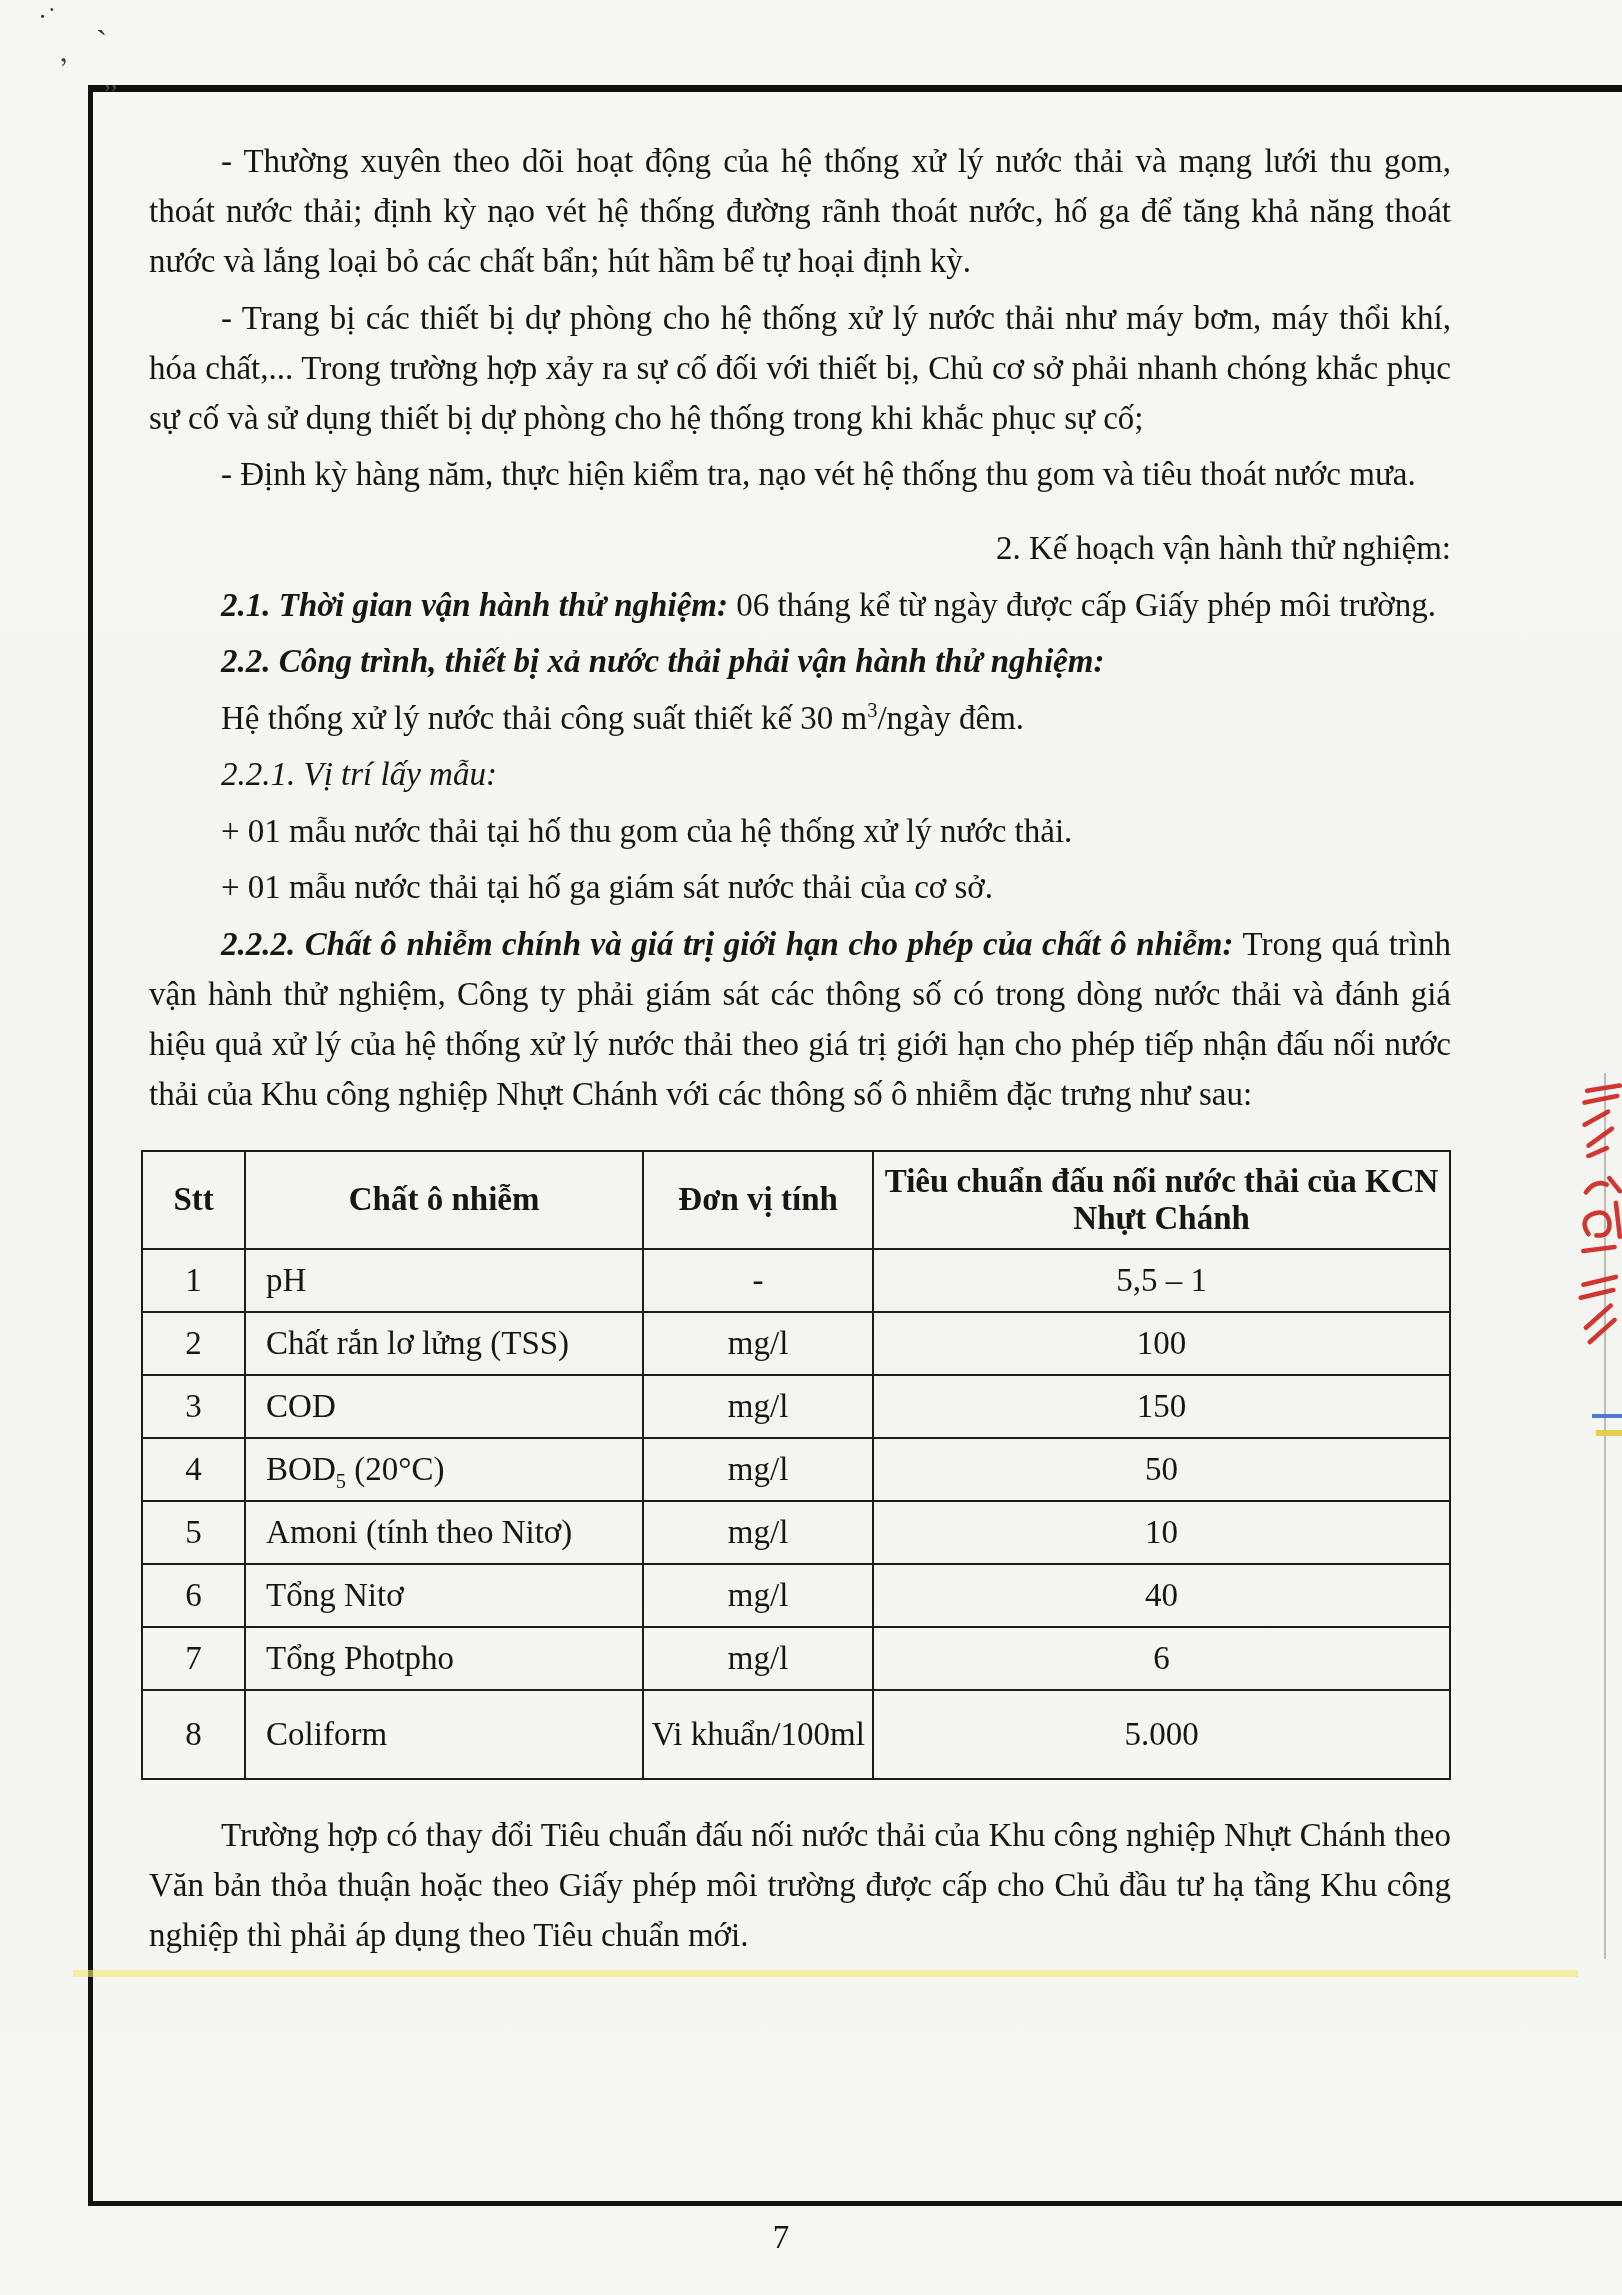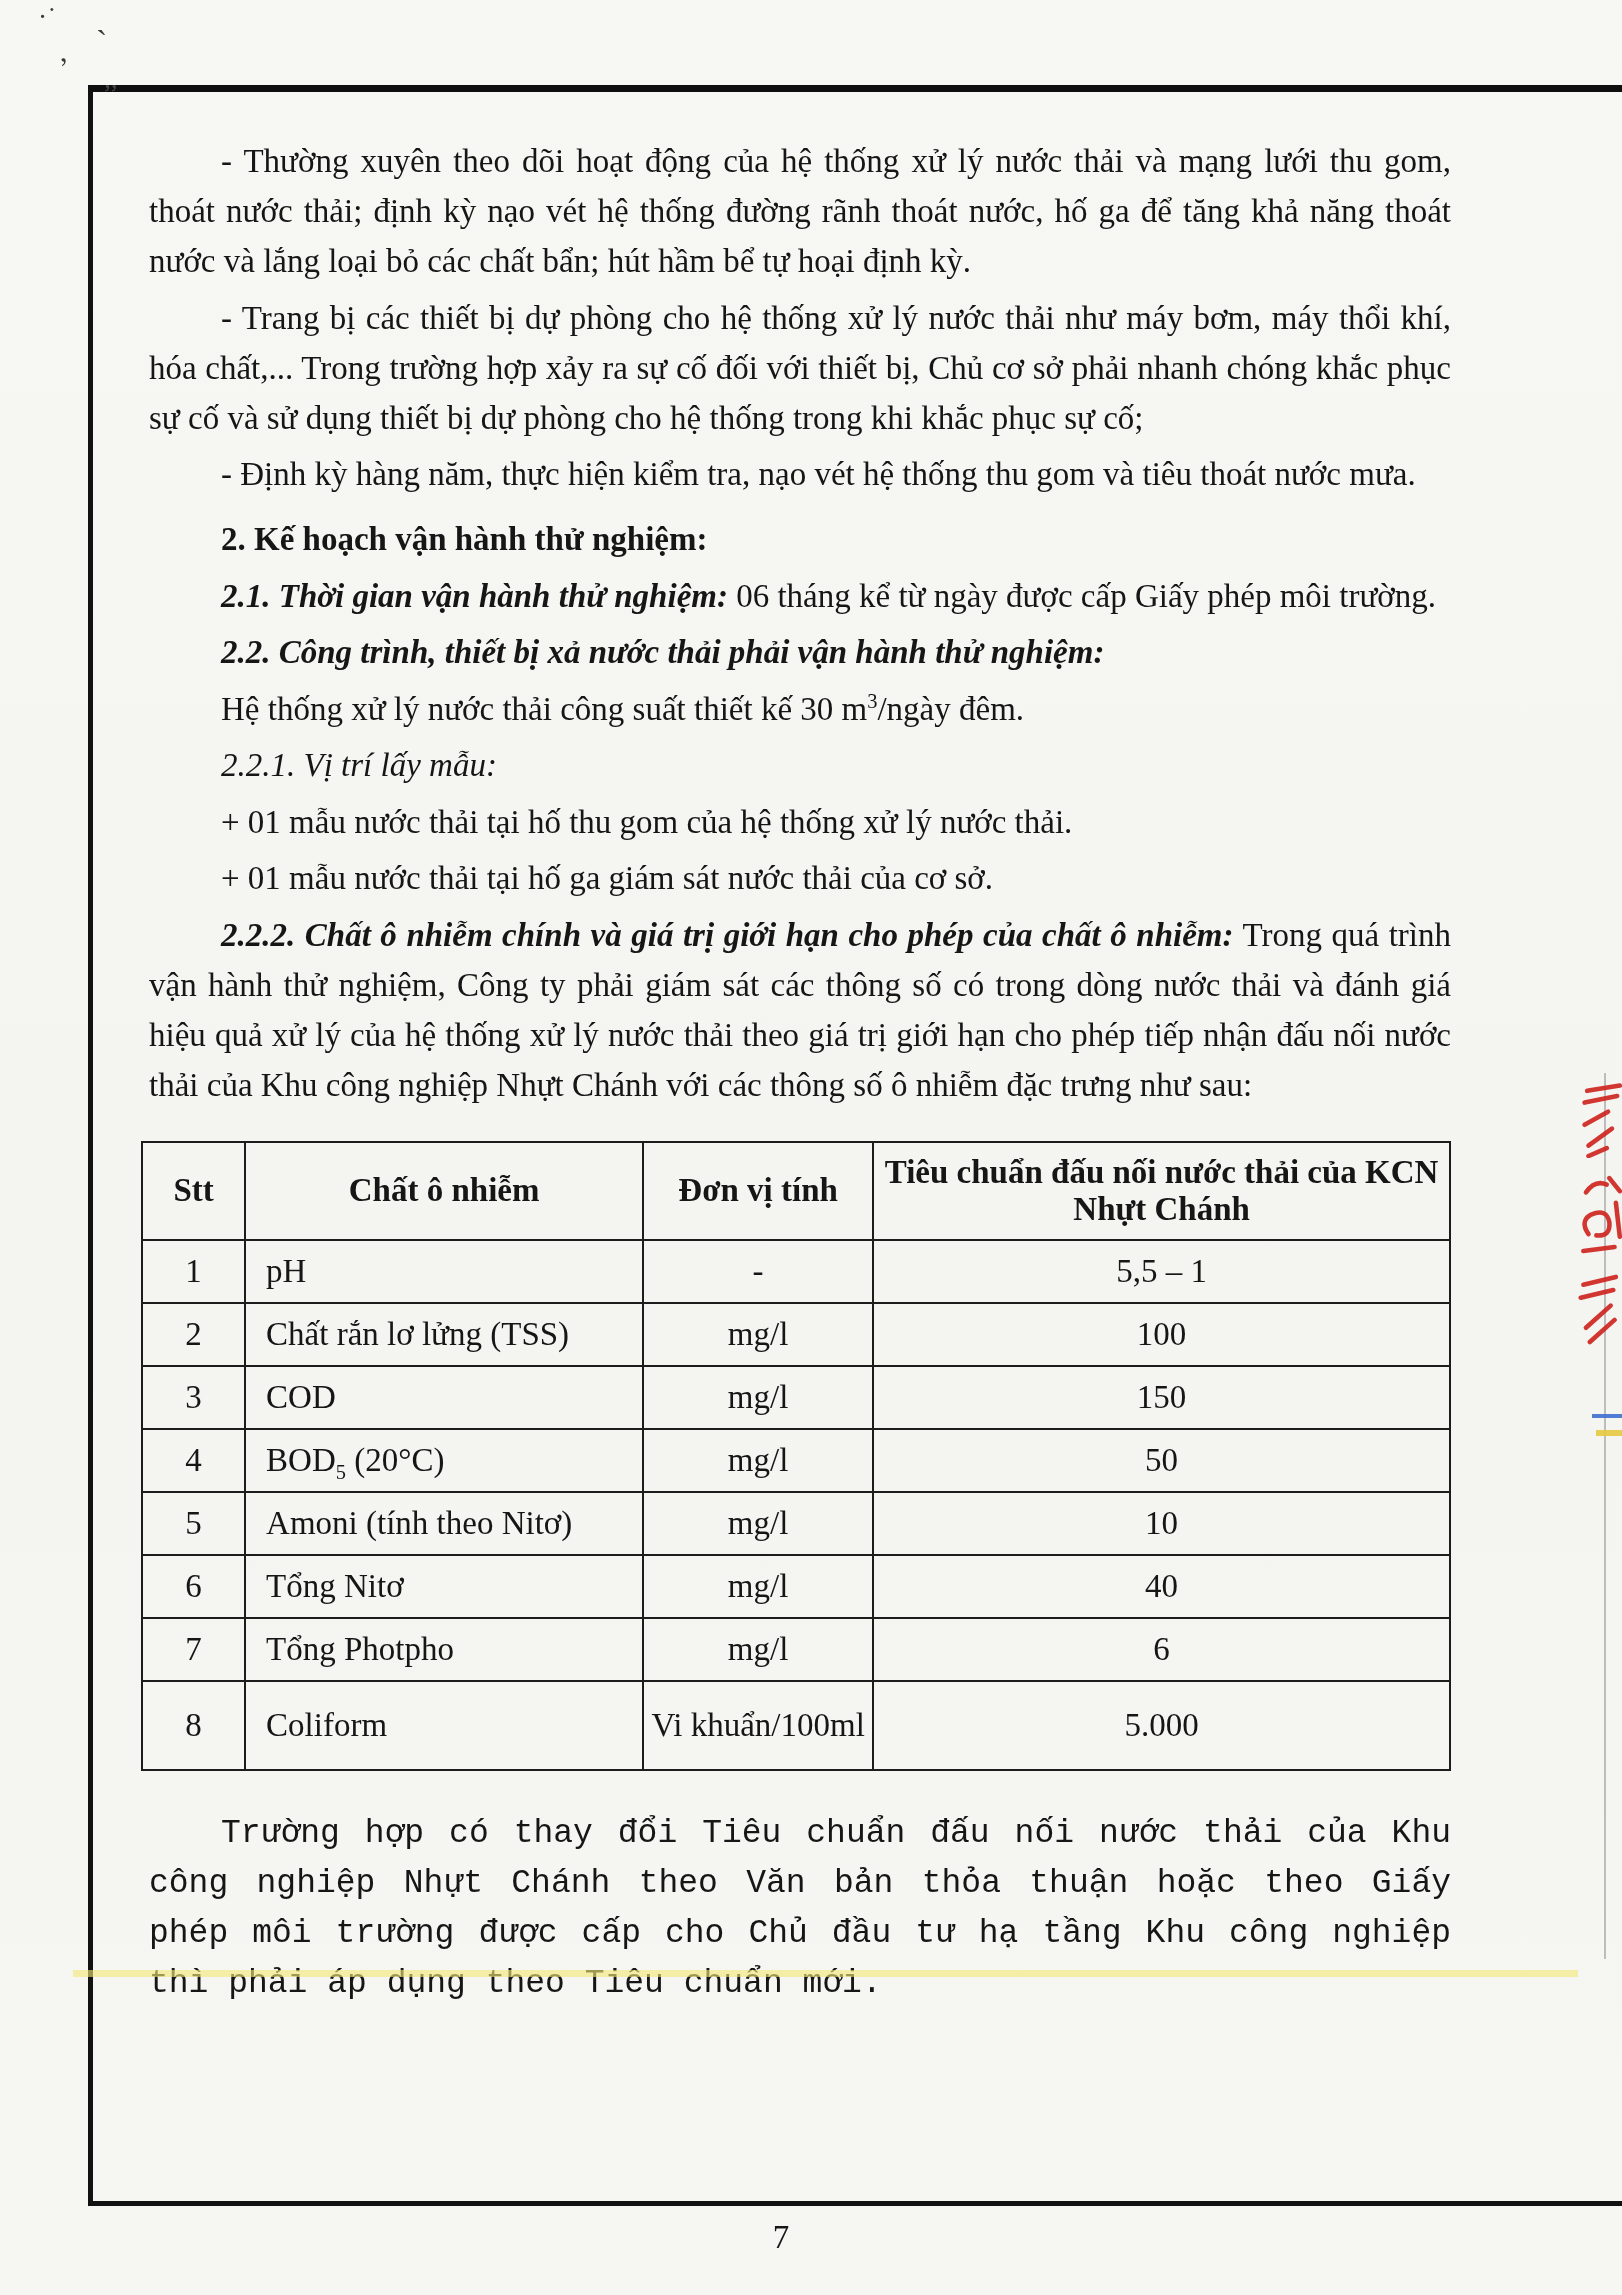--- a/index.html
+++ b/index.html
@@ -22,21 +22,21 @@
     pointer-events: none;
   }
   .content {
     position: absolute;
     left: 149px; top: 136px; width: 1302px;
     font-size: 33px; line-height: 50px;
     text-align: justify;
   }
   p.body { text-indent: 72px; }
   .mt { margin-top: 6.5px; }
-  .heading-bold { font-weight: bold; padding-left: 72px; margin-top: 15px; text-align: left; }
+  .heading-bold { font-weight: normal; padding-left: 72px; margin-top: 24px; text-align: right; }
   .heading-bi { font-weight: bold; font-style: italic; padding-left: 72px; margin-top: 6.5px; text-align: left; }
   .heading-i { font-style: italic; padding-left: 72px; margin-top: 6.5px; text-align: left; }
   .bi { font-weight: bold; font-style: italic; }
   sup { font-size: 62%; vertical-align: super; line-height: 0; }
   sub { font-size: 62%; vertical-align: sub; line-height: 0; }
 
   table.std {
     border-collapse: collapse;
     table-layout: fixed;
     width: 1308px;
@@ -47,21 +47,21 @@
     border: 2.6px solid #1c1c1c;
     vertical-align: middle;
     line-height: 1.12;
     font-size: 33px;
   }
   table.std th { font-weight: bold; text-align: center; height: 98px; padding: 3.9px 9.2px; }
   table.std td { height: 63px; text-align: center; padding: 2.6px 6.5px; }
   table.std td.cell-pollutant { text-align: left; padding-left: 20px; }
   table.std tr.tall td { height: 89px; }
 
-  .closing { margin-top: 38px; font-family: Liberation Mono, monospace; }
+  .closing { margin-top: 30px; }
 
   .page-number {
     position: absolute;
     left: 0; right: 0; top: 2219px;
     text-align: center;
     font-size: 33px;
     transform: translateX(-30px);
   }
 
   

